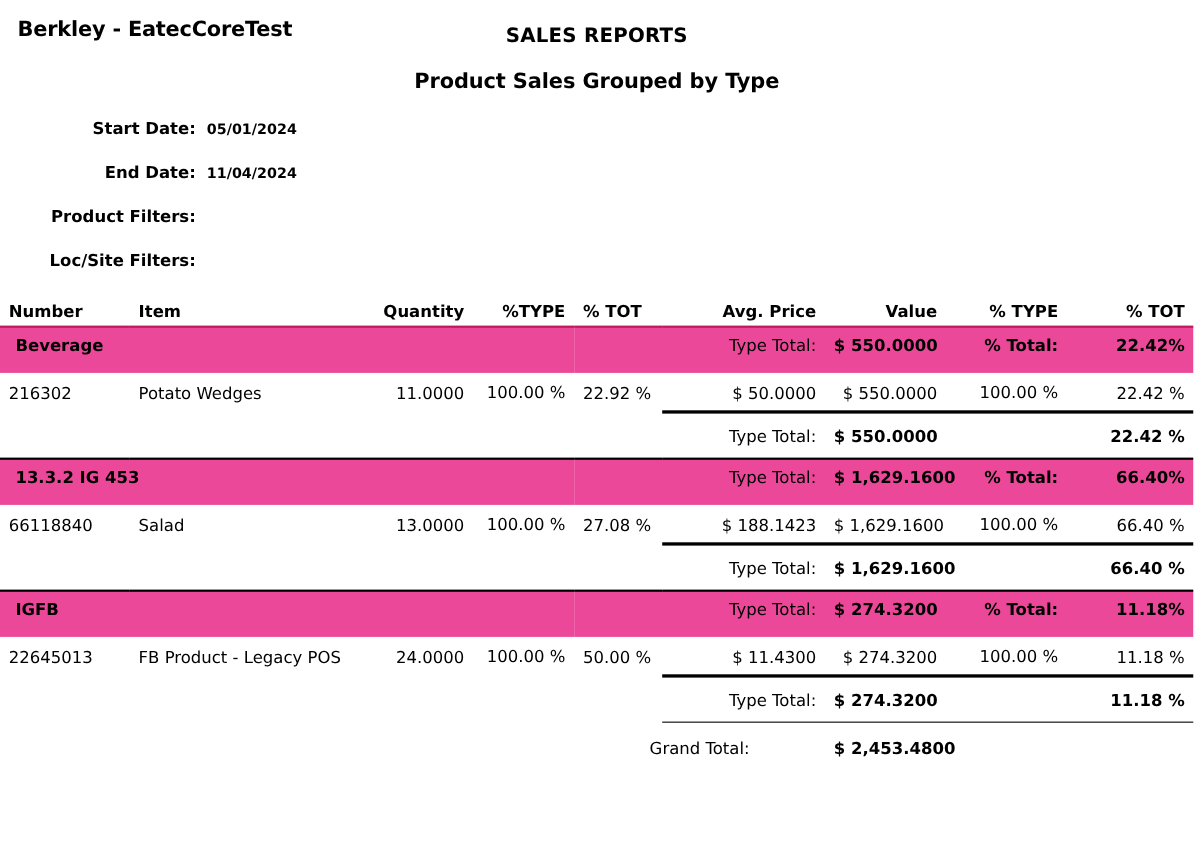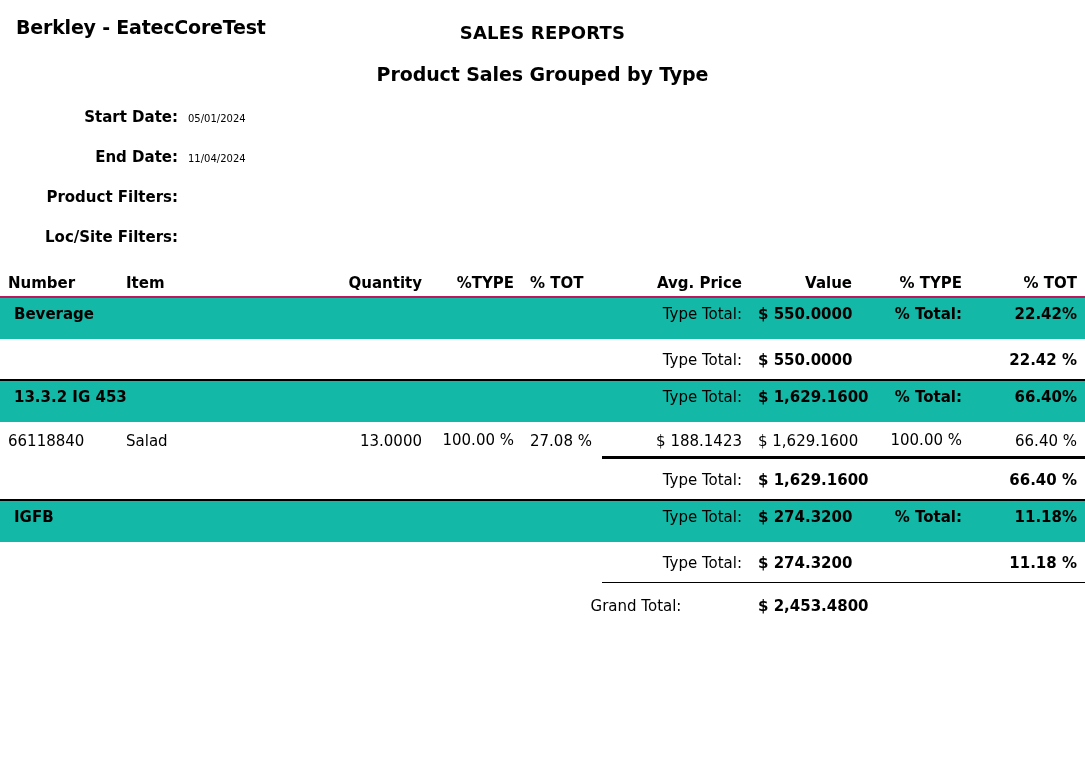--- a/index.html
+++ b/index.html
@@ -66,22 +66,22 @@
   .param-label {
     width: 188px;
     text-align: right;
     font-size: 15px;
     font-weight: bold;
     padding-right: 10px;
     box-sizing: border-box;
     white-space: nowrap;
   }
   .param-value {
-    font-size: 10px;
-    font-weight: normal;
+    font-size: 13px;
+    font-weight: bold;
     white-space: nowrap;
   }
 
   
   .grid {
     width: 1085px;
     border-collapse: collapse;
     table-layout: fixed;
     font-size: 15px;
   }
@@ -114,21 +114,21 @@
     font-size: 15px;
     padding: 8px;
     vertical-align: top;
     white-space: nowrap;
   }
   td.left   { text-align: left; }
   td.right  { text-align: right; }
 
   
   tr.group-band td {
-    background: #14b8a6;
+    background: #ec4899;
     padding-top: 7px;
     padding-bottom: 16px;
     font-weight: bold;
     margin-top: 36px;
   }
   tr.group-band td.band-name {
     font-size: 15px;
     font-weight: bold;
     padding-left: 14px;
   }
@@ -255,20 +255,35 @@
 
   <tbody>
 
     <tr class="group-band">
       <td class="band-name" colspan="4">Beverage</td>
       <td class="band-lbl" colspan="2">Type Total:</td>
       <td class="band-val">$ 550.0000</td>
       <td class="band-lbl" style="font-weight:bold">% Total:</td>
       <td class="band-val">22.42%</td>
     </tr>
+    <tr class="detail rule-thick">
+      <td class="left">216302</td>
+      <td class="left">Potato Wedges</td>
+      <td class="right">11.0000</td>
+      <td class="right">
+          <span class="stack-pct">100.00 %</span>
+        </td>
+      <td class="left">22.92 %</td>
+      <td class="right rule-on">$ 50.0000</td>
+      <td class="right rule-on">$ 550.0000</td>
+      <td class="right rule-on">
+          <span class="stack-pct">100.00 %</span>
+        </td>
+      <td class="right rule-on">22.42 %</td>
+    </tr>
     <tr class="type-total">
       <td colspan="4"></td>
       <td class="tt-lbl" colspan="2">Type Total:</td>
       <td class="tt-val">$ 550.0000</td>
       <td></td>
       <td class="tt-pct">22.42 %</td>
     </tr>
     <tr class="full-rule">
         <td colspan="9"></td>
       </tr>
@@ -306,20 +321,35 @@
         <td colspan="9"></td>
       </tr>
 
     <tr class="group-band">
       <td class="band-name" colspan="4">IGFB</td>
       <td class="band-lbl" colspan="2">Type Total:</td>
       <td class="band-val">$ 274.3200</td>
       <td class="band-lbl" style="font-weight:bold">% Total:</td>
       <td class="band-val">11.18%</td>
     </tr>
+    <tr class="detail rule-thick">
+      <td class="left">22645013</td>
+      <td class="left">FB Product - Legacy POS</td>
+      <td class="right">24.0000</td>
+      <td class="right">
+          <span class="stack-pct">100.00 %</span>
+        </td>
+      <td class="left">50.00 %</td>
+      <td class="right rule-on">$ 11.4300</td>
+      <td class="right rule-on">$ 274.3200</td>
+      <td class="right rule-on">
+          <span class="stack-pct">100.00 %</span>
+        </td>
+      <td class="right rule-on">11.18 %</td>
+    </tr>
     <tr class="type-total">
       <td colspan="4"></td>
       <td class="tt-lbl" colspan="2">Type Total:</td>
       <td class="tt-val">$ 274.3200</td>
       <td></td>
       <td class="tt-pct">11.18 %</td>
     </tr>
 
     <tr class="grand-rule">
       <td colspan="5"></td>

